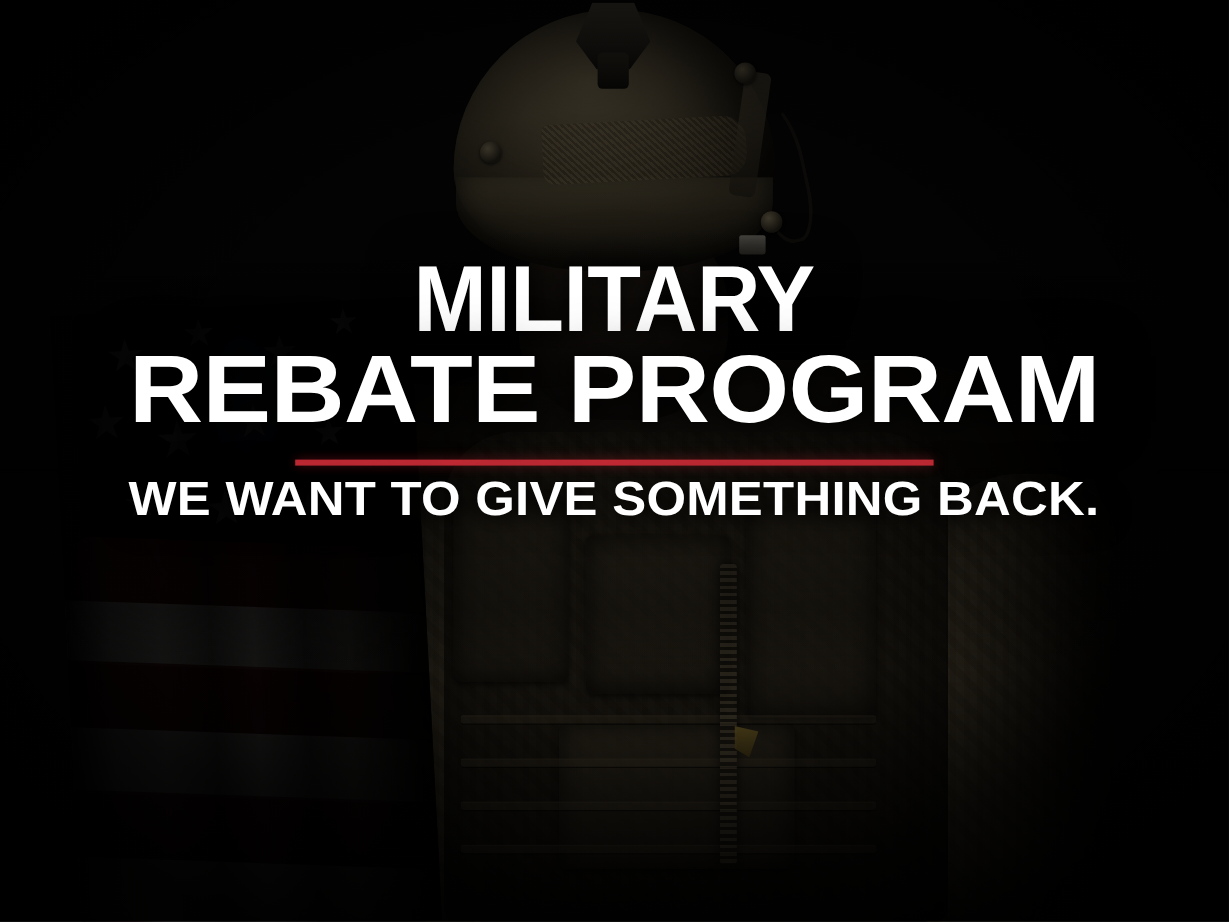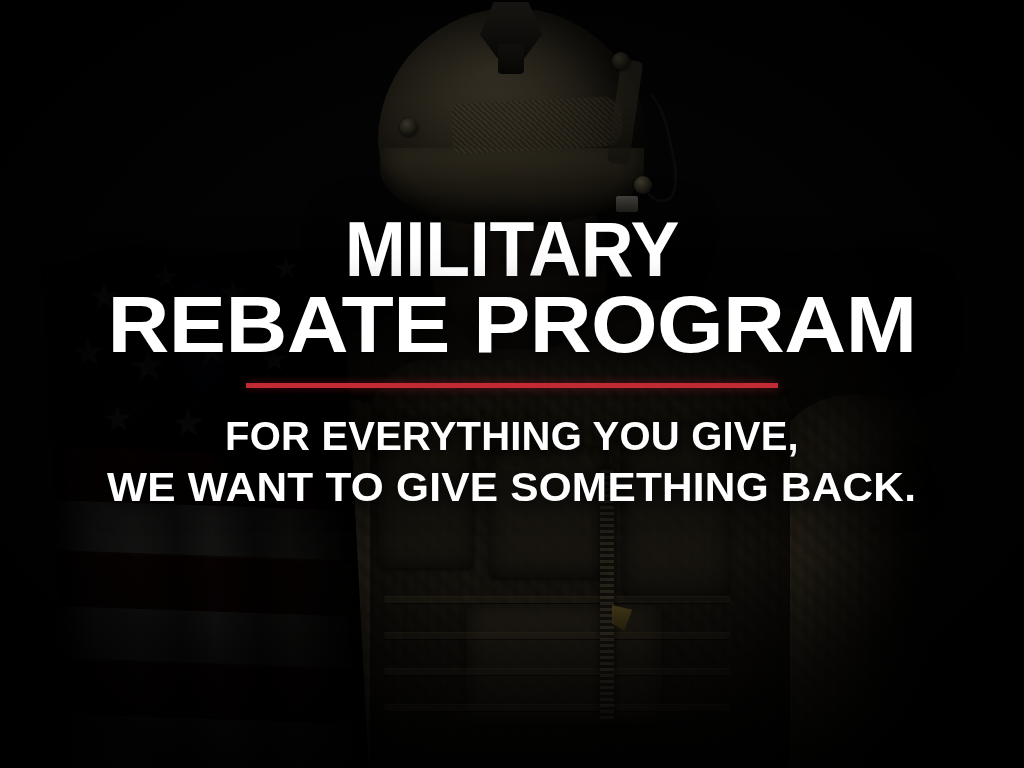--- a/index.html
+++ b/index.html
@@ -408,18 +408,17 @@
     <div class="text-scrim"></div>
   </div>
 
   <div class="content">
     <div class="headline headline-1">MILITARY</div>
 
     <div class="headline headline-2">REBATE PROGRAM</div>
 
     <div class="rule"></div>
 
-    <div class="subhead subhead-1">FOR EVERYTHING YOU GIVE,</div>
 
     <div class="subhead subhead-2">WE WANT TO GIVE SOMETHING BACK.</div>
   </div>
 
 </div>
 
 </body></html>

